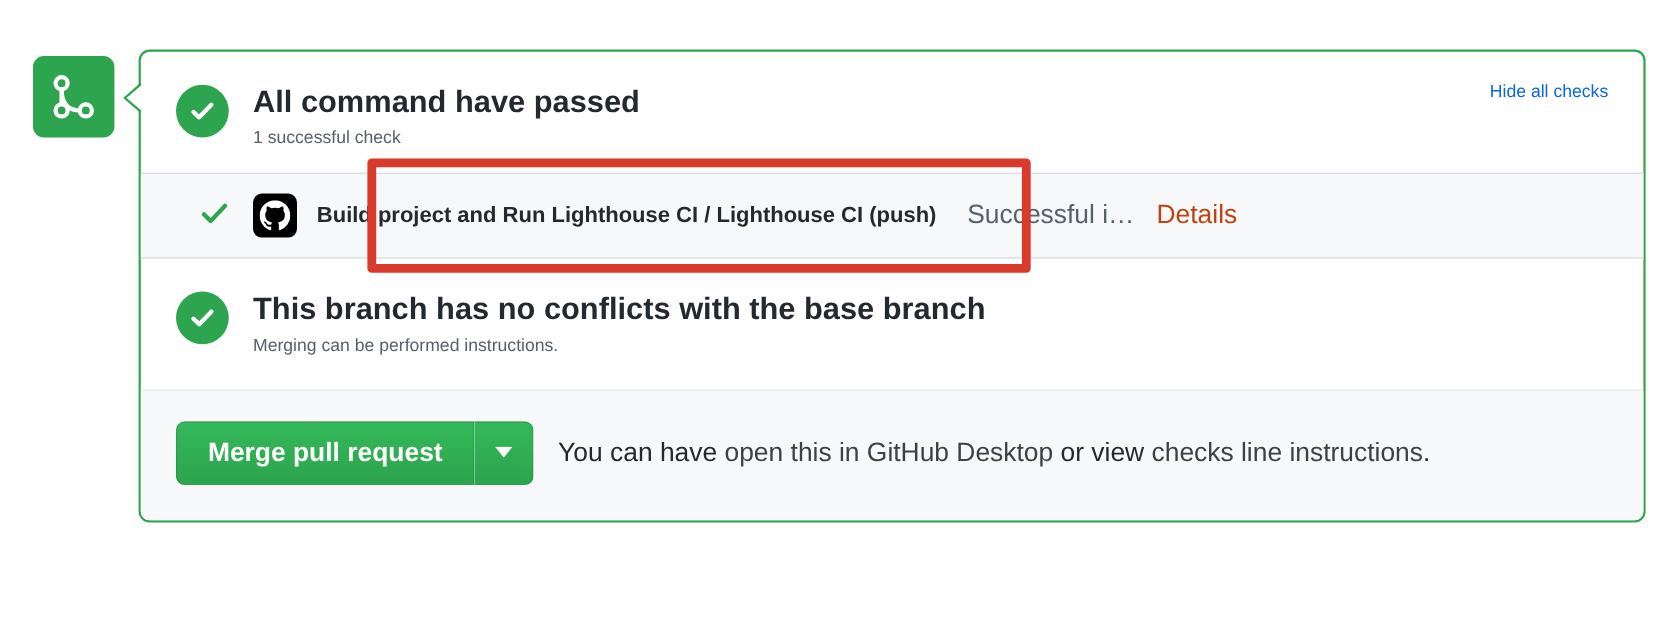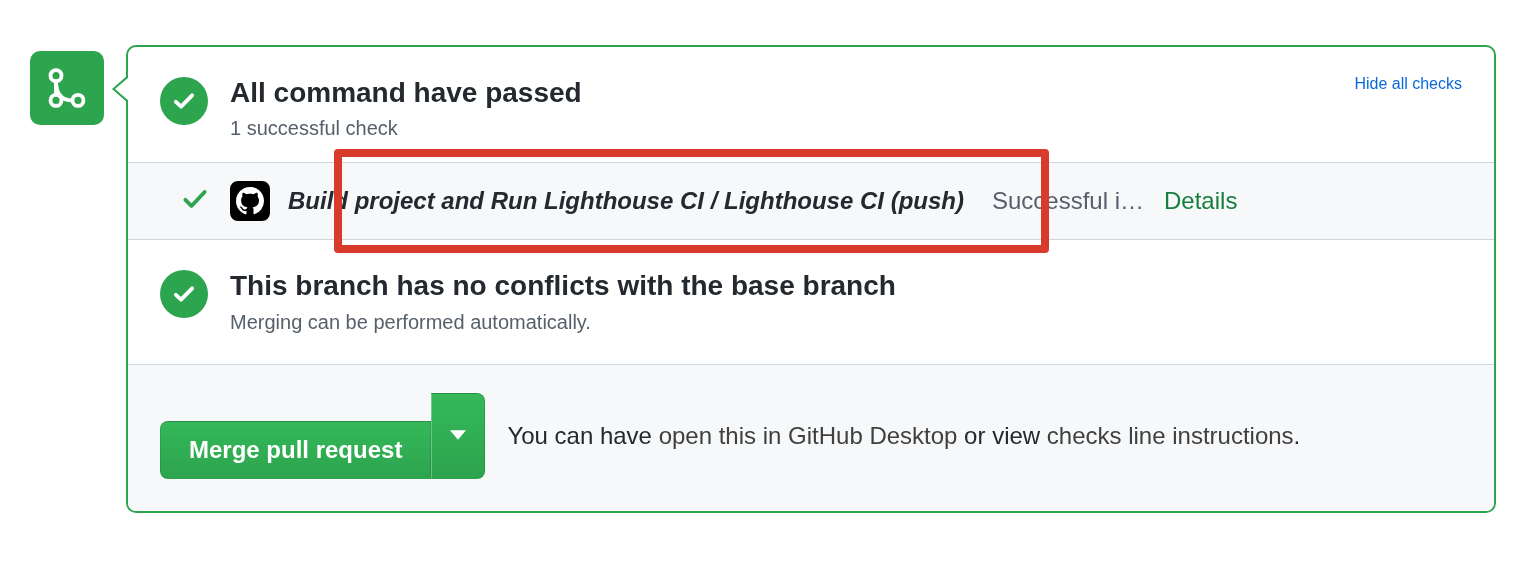--- a/index.html
+++ b/index.html
@@ -91,21 +91,21 @@
   }
   .status-circle svg { width: 26px; height: 26px; }
   .section-text { flex: 1; }
   .section-title {
     font-size: 28px;
     font-weight: 600;
     color: #24292f;
     line-height: 1.3;
   }
   .section-sub {
-    font-size: 20px;
+    font-size: 16px;
     color: #57606a;
     margin-top: 6px;
   }
   .hide-link {
     color: #0969da;
     font-size: 16px;
     cursor: pointer;
     white-space: nowrap;
     margin-left: 20px;
   }
@@ -129,35 +129,34 @@
     background: #000;
     display: flex;
     align-items: center;
     justify-content: center;
     flex-shrink: 0;
     margin-right: 18px;
     border: 2px solid #000;
   }
   .avatar-box svg { width: 28px; height: 28px; }
   .check-name {
-    font-size: 24px;
+    font-size: 20px;
     font-weight: 600;
     color: #24292f;
     white-space: nowrap;
-    font-style: italic;
   }
   .check-status {
     font-size: 24px;
     color: #57606a;
     margin-left: 28px;
     white-space: nowrap;
   }
   .check-spacer { flex: 1; }
   .details-link {
-    color: #15803d;
+    color: #c2410c;
     font-size: 24px;
     cursor: pointer;
     margin-left: 20px;
   }
   .highlight-box {
     position: absolute;
     border: 8px solid #d93a2b;
     border-radius: 4px;
     pointer-events: none;
     left: 206px;
@@ -171,21 +170,20 @@
   }
   .btn-merge {
     background: linear-gradient(#34b859, #2da44e);
     border: 1px solid rgba(27,31,36,.15);
     color: #fff;
     font-size: 24px;
     font-weight: 600;
     padding: 14px 28px;
     border-radius: 8px 0 0 8px;
     cursor: pointer;
-    margin-top: 28px;
   }
   .btn-caret {
     background: linear-gradient(#34b859, #2da44e);
     border: 1px solid rgba(27,31,36,.15);
     border-left: 1px solid rgba(255,255,255,.3);
     color: #fff;
     padding: 14px 18px;
     border-radius: 0 8px 8px 0;
     cursor: pointer;
     display: flex;
@@ -251,21 +249,21 @@
     </div>
 
     <div class="section conflicts">
       <div class="status-circle">
         <svg viewBox="0 0 16 16" fill="none" stroke="#fff" stroke-width="2.4" stroke-linecap="round" stroke-linejoin="round">
           <path d="M3 8.5 L6.2 11.5 L13 4.5"></path>
         </svg>
       </div>
       <div class="section-text">
         <div class="section-title">This branch has no conflicts with the base branch</div>
-        <div class="section-sub">Merging can be performed automatically.</div>
+        <div class="section-sub">Merging can be performed instructions.</div>
       </div>
     </div>
 
     <div class="section merge-actions">
       <div class="btn-group">
         <button class="btn-merge">Merge pull request</button>
         <button class="btn-caret">
           <span>
             <svg viewBox="0 0 10 6" fill="#fff">
                 <path d="M0 0 L5 6 L10 0 Z"></path>

